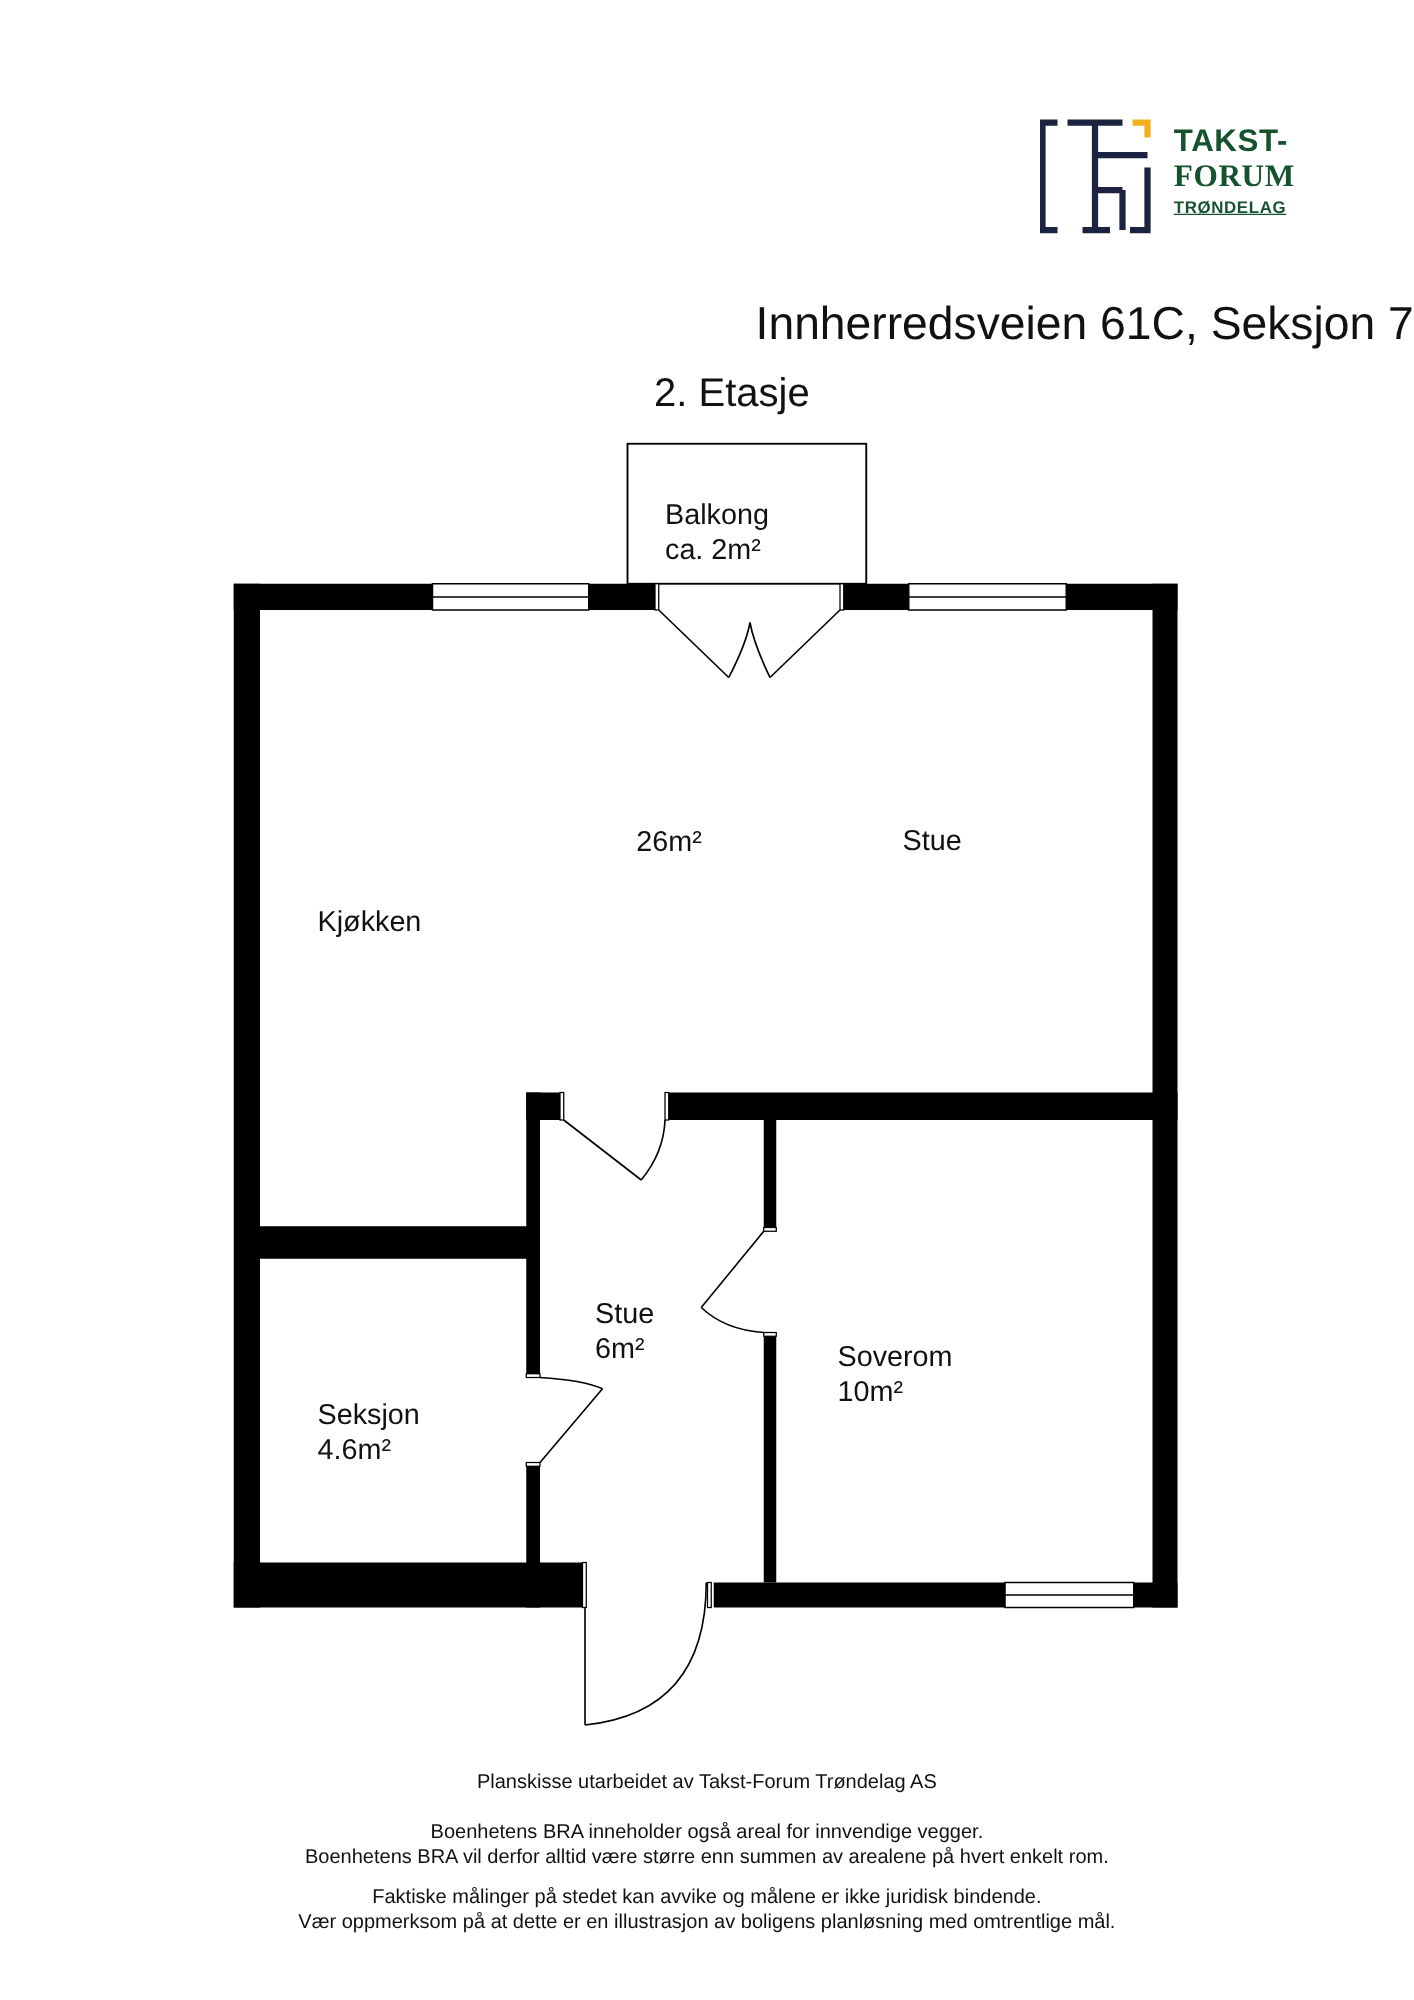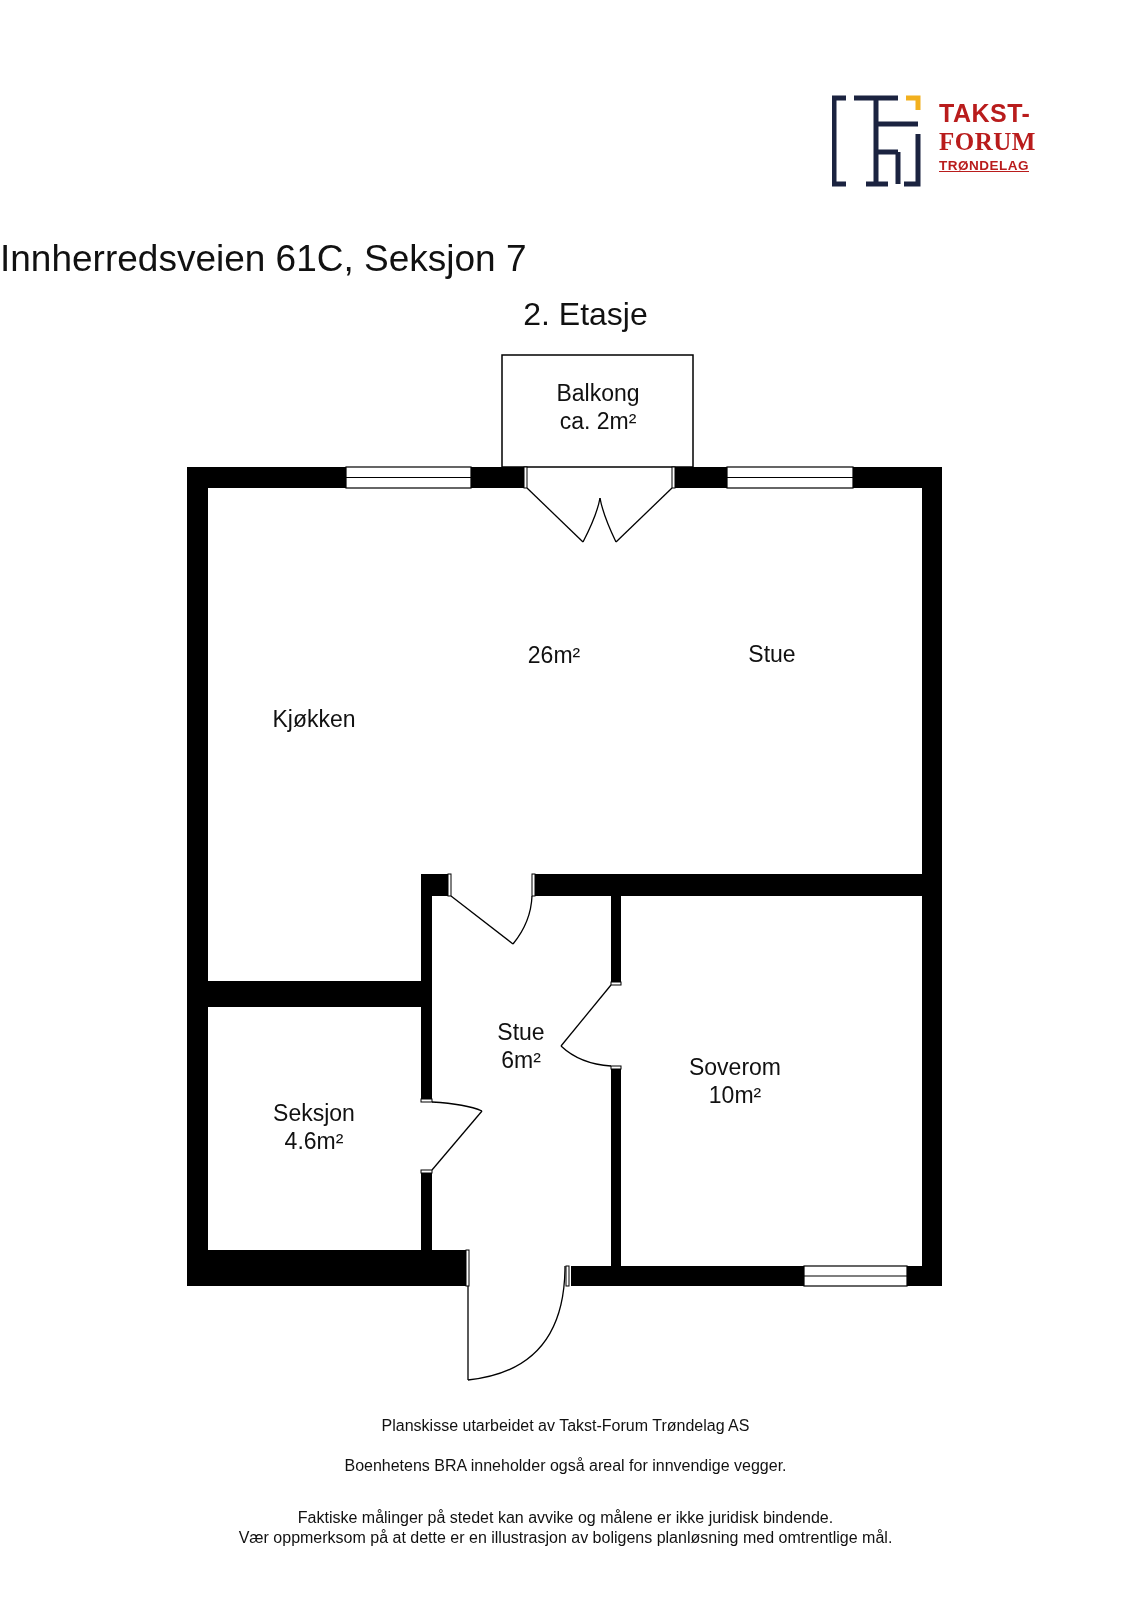--- a/index.html
+++ b/index.html
@@ -1,29 +1,29 @@
 <!DOCTYPE html>
 <html><head>
 <meta charset="utf-8">
 <style>
   html, body { margin: 0; padding: 0; background: #ffffff; }
   body { width: 1131px; height: 1600px; position: relative; overflow: hidden;
          font-family: "Liberation Sans", sans-serif; color: #111; }
   .logo { position: absolute; left: 832px; top: 94px; width: 230px; height: 94px; }
-  .logo-text { position: absolute; left: 107px; top: 7px; line-height: 1; color: #b91c1c;
+  .logo-text { position: absolute; left: 107px; top: 7px; line-height: 1; color: #14532d;
                font-family: "Liberation Sans", sans-serif; font-weight: bold; }
   .logo-text .l1, .logo-text .l2 { display: block; font-size: 25px; letter-spacing: 0.5px; }
   .logo-text .l2 { margin-top: 3px; font-family: Liberation Serif, serif; }
   .logo-text .l3 { display: block; font-size: 13.5px; margin-top: 5px; letter-spacing: 0.5px; text-decoration: underline; }
-  .title { position: absolute; left: 0; width: 1131px; text-align: left; top: 238px;
+  .title { position: absolute; left: 0; width: 1131px; text-align: right; top: 238px;
            font-size: 37px; }
   .subtitle { position: absolute; left: 0; width: 1131px; text-align: center; top: 296px;
               font-size: 32px; padding-left: 20px; }
   .plan { position: absolute; left: 0; top: 0; }
-  .label { position: absolute; text-align: center; font-size: 23px; line-height: 28px; white-space: nowrap; }
+  .label { position: absolute; font-size: 23px; line-height: 28px; white-space: nowrap; margin-top: 18px; }
   .footer { position: absolute; left: 0; width: 1131px; text-align: center; font-size: 16px; line-height: 20px; }
 </style>
 </head>
 <body>
 
 <div class="logo">
   <svg width="100" height="94" viewBox="0 0 100 94">
     <g fill="none" stroke="#1b2340" stroke-width="5">
       <polyline points="14,4 2,4 2,90 14,90"></polyline>
       <line x1="22" y1="4" x2="66" y2="4"></line>
@@ -156,17 +156,18 @@
   <div>10m²</div>
 </div>
 <div class="label" style="left:254px; top:1099px; width:120px;">
   <div>Seksjon</div>
   <div>4.6m²</div>
 </div>
 
 <div class="footer" style="top:1416px;">Planskisse utarbeidet av Takst-Forum Trøndelag AS</div>
 <div class="footer" style="top:1456px;">
   <div>Boenhetens BRA inneholder også areal for innvendige vegger.</div>
+  <div>Boenhetens BRA vil derfor alltid være større enn summen av arealene på hvert enkelt rom.</div>
 </div>
 <div class="footer" style="top:1508px;">
   <div>Faktiske målinger på stedet kan avvike og målene er ikke juridisk bindende.</div>
   <div>Vær oppmerksom på at dette er en illustrasjon av boligens planløsning med omtrentlige mål.</div>
 </div>
 
 </body></html>

